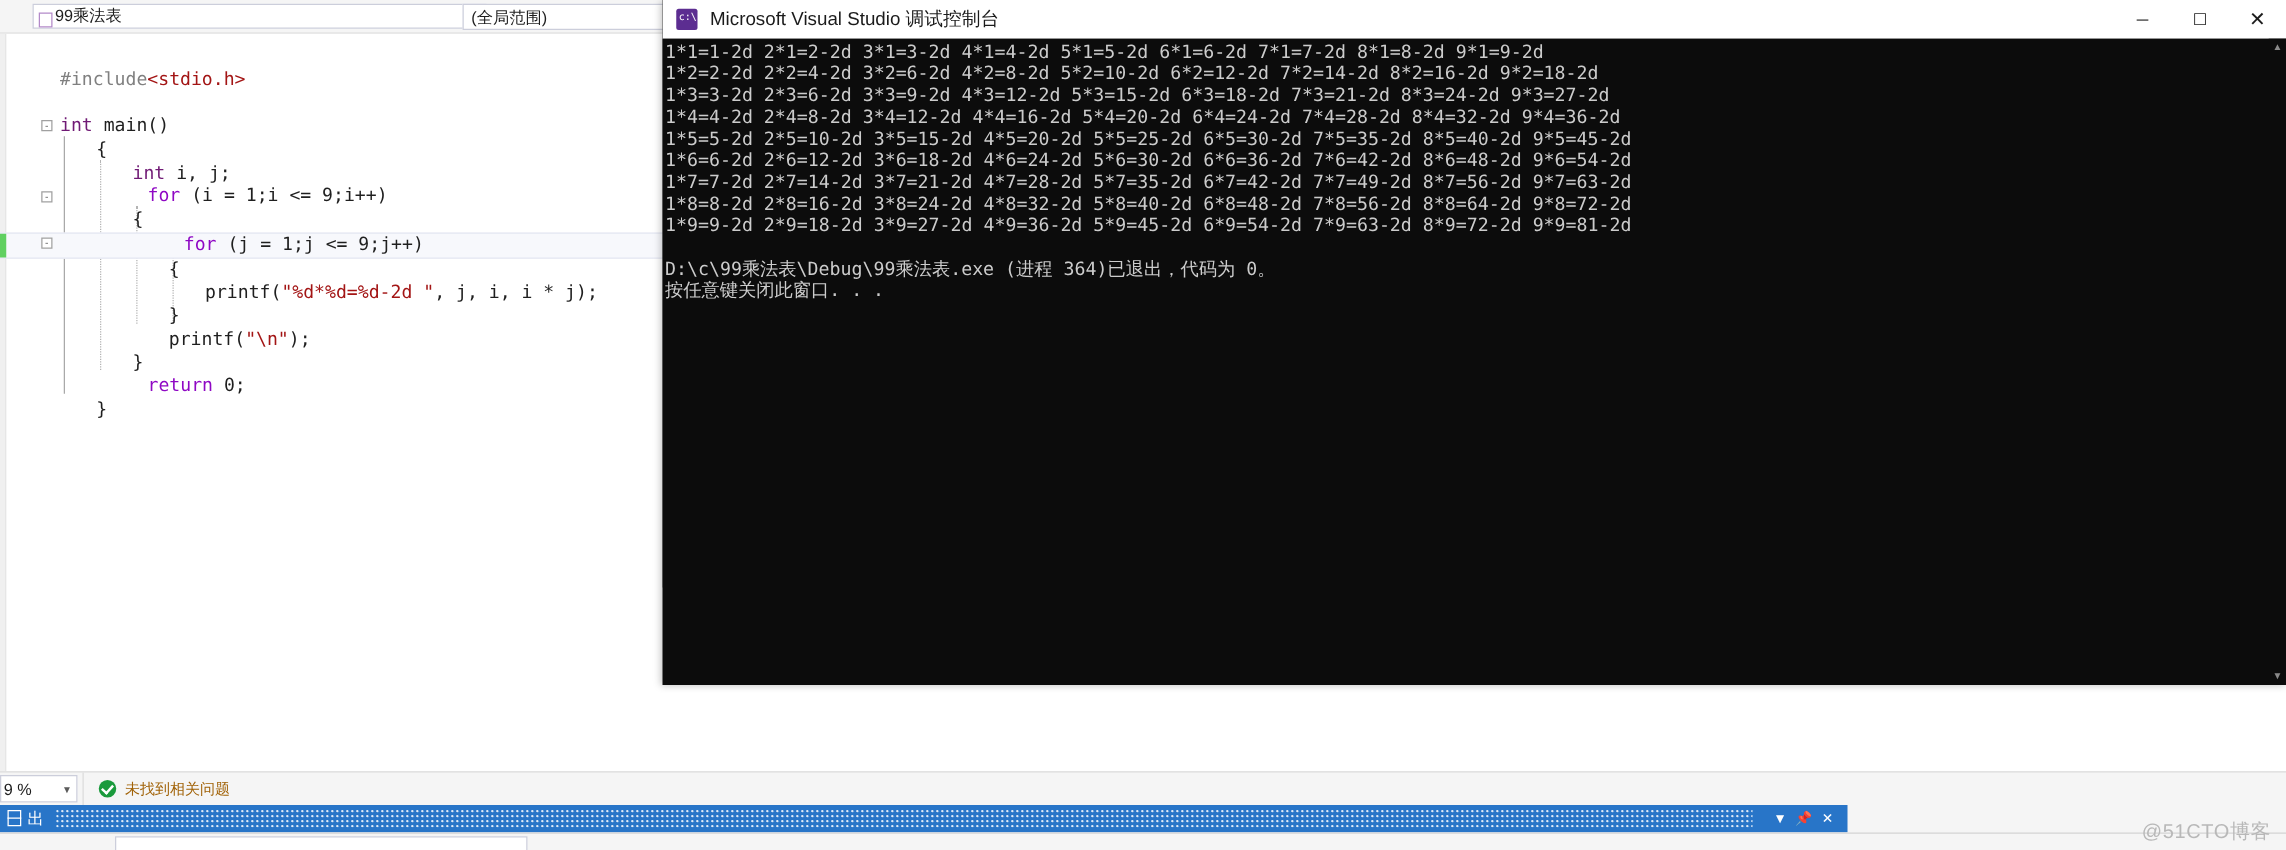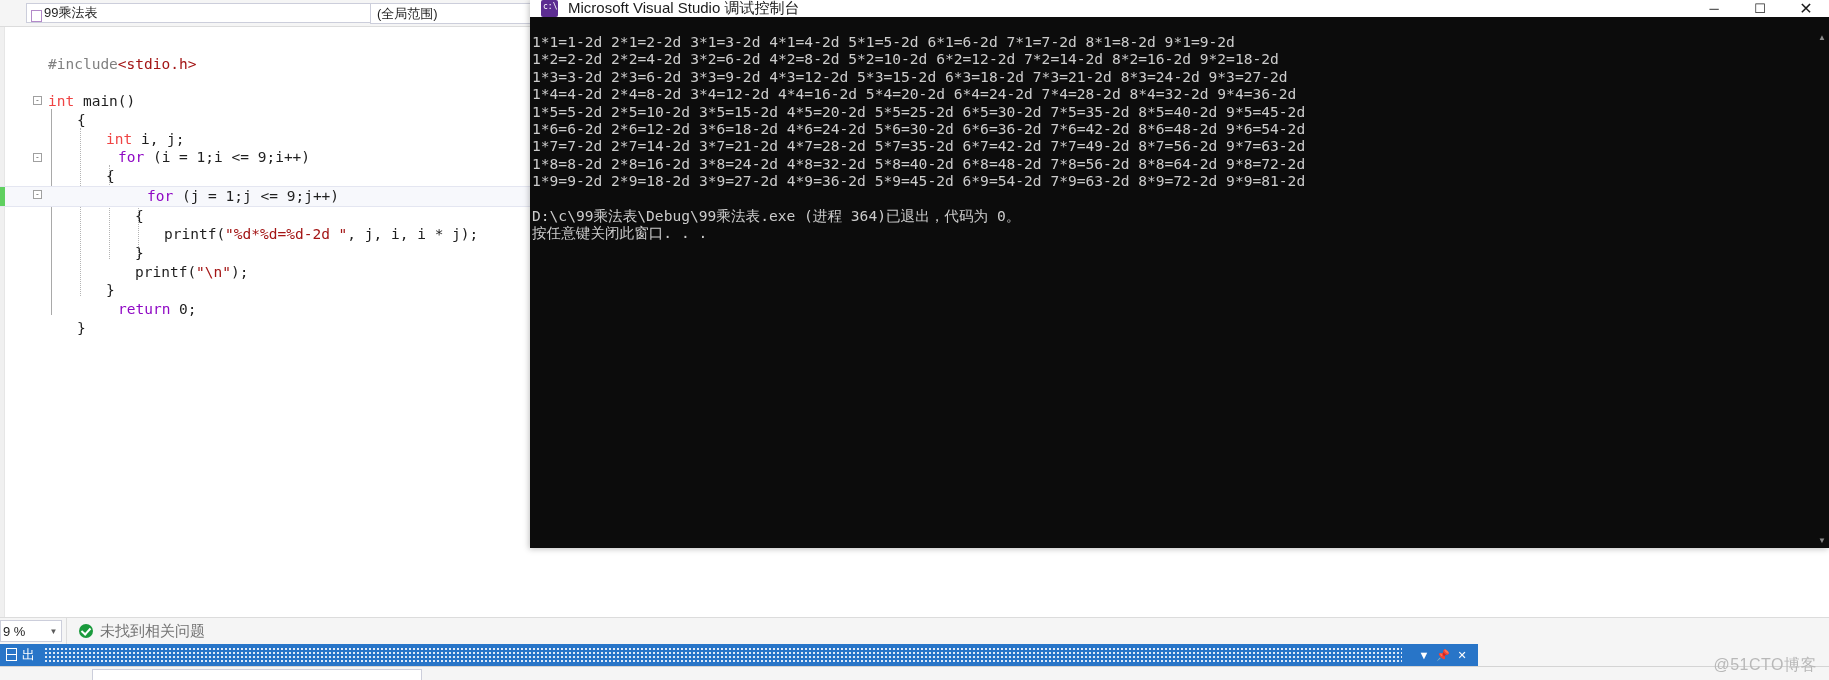--- a/index.html
+++ b/index.html
@@ -154,21 +154,21 @@
     position: absolute;
     width: 0;
     border-left: 1px dotted #b4b4b4;
   }
   .guide-solid {
     position: absolute;
     width: 0;
     border-left: 1px solid #a9a9a9;
   }
   
-  .k  { color: #ef4444; }  
+  .k  { color: #701a75; }  
   .kc { color: #8f08c4; margin-left: 12px; }  
   .id { color: #1f1f1f; }
   .st { color: #a31515; margin-top: 24px; }
   .pp { color: #808080; }
   .pn { color: #1f1f1f; }
 
   
   #vs-editor-statusline {
     position: absolute;
     left: 0; top: 617px;
@@ -220,22 +220,22 @@
   .check-icon::after {
     content: "";
     position: absolute;
     left: 4px; top: 2px;
     width: 4px; height: 7px;
     border: solid #ffffff;
     border-width: 0 2px 2px 0;
     transform: rotate(42deg);
   }
   #issues-status .issues-text {
-    font-size: 15px;
-    color: #737373;
+    font-size: 12px;
+    color: #a16207;
     white-space: nowrap;
   }
 
   
   #vs-output-panel {
     position: absolute;
     left: 0; top: 644px;
     width: 1829px; height: 36px;
     background: #f5f5f5;
   }
@@ -331,21 +331,21 @@
     position: absolute;
     left: 530px; top: 0px;
     width: 1299px; height: 548px;
     background: #0c0c0c;
     box-shadow: -1px 1px 6px rgba(0,0,0,0.25);
     overflow: hidden;
   }
   #console-titlebar {
     position: absolute;
     left: 0; top: 0;
-    width: 1299px; height: 17px;
+    width: 1299px; height: 31px;
     background: #ffffff;
     display: flex;
     align-items: center;
   }
   #console-titlebar .cmd-icon {
     width: 17px; height: 17px;
     margin-left: 11px;
     flex: 0 0 auto;
     background: #5c2d91;
     border-radius: 2px;

